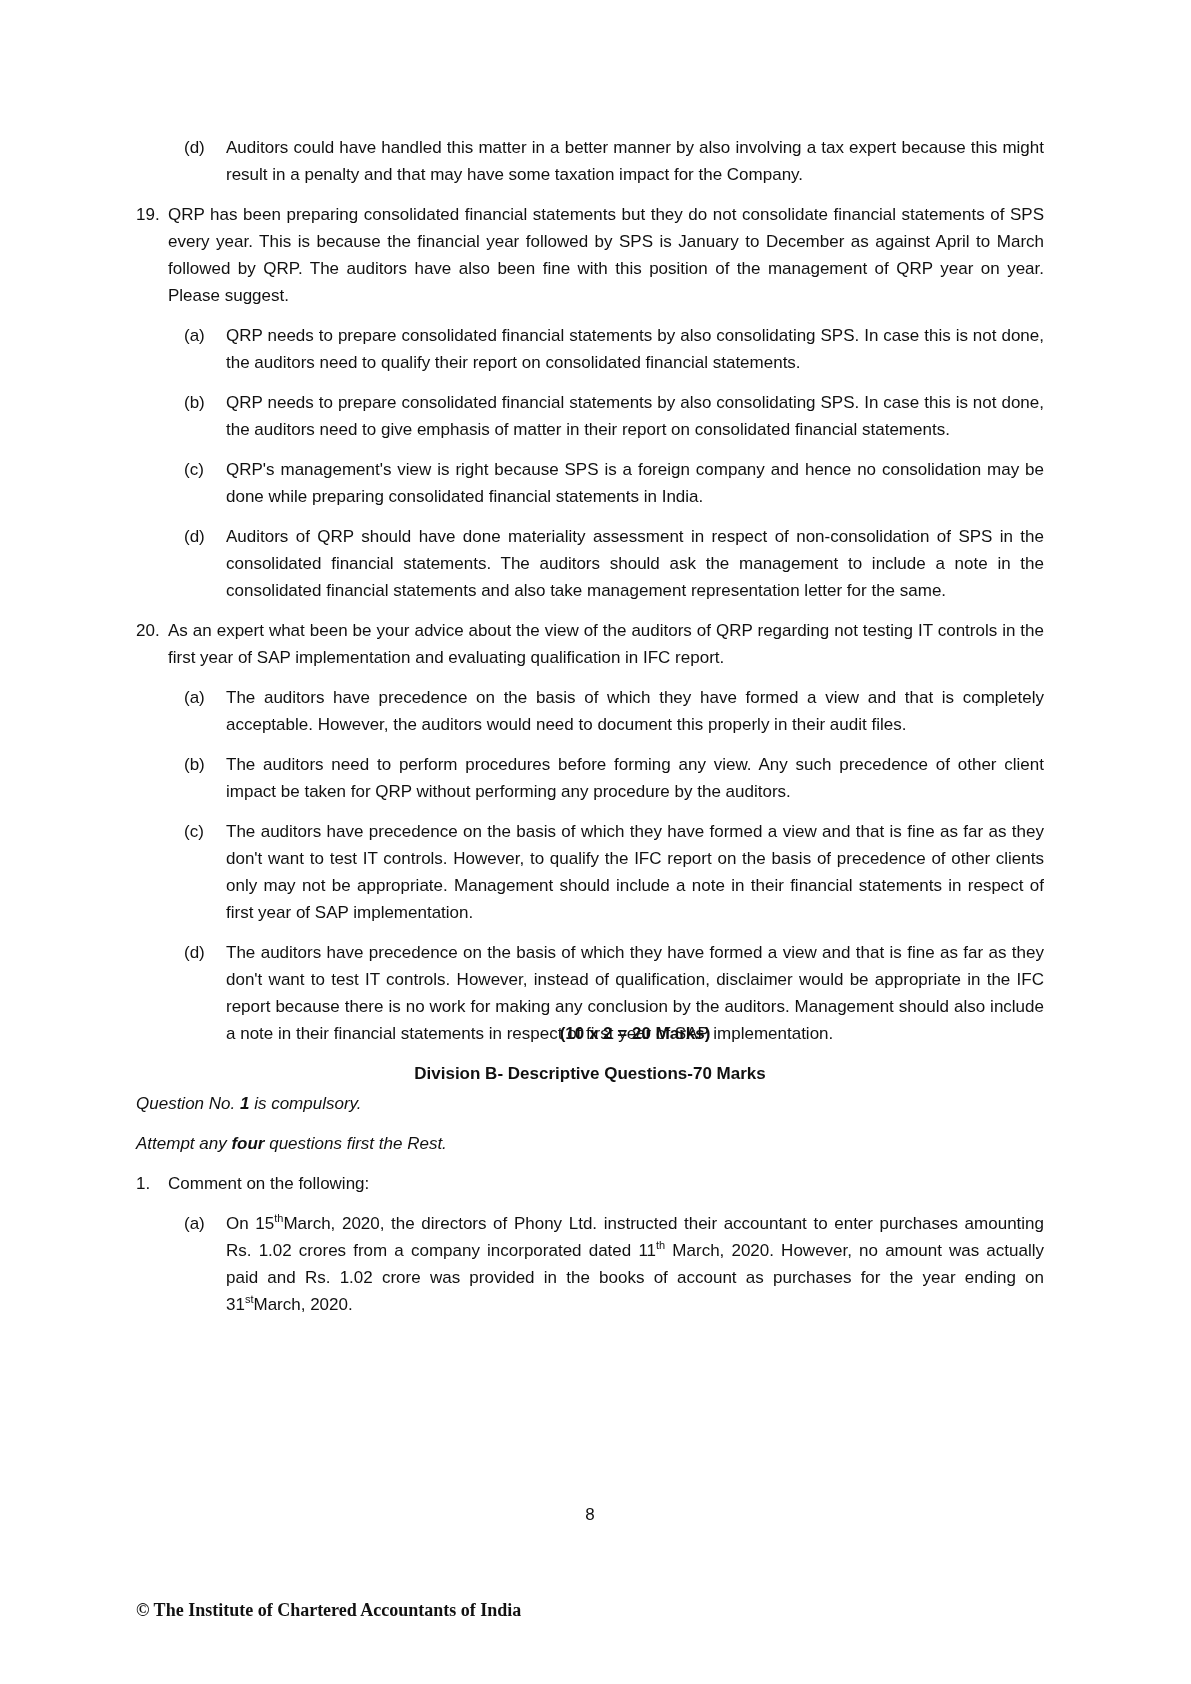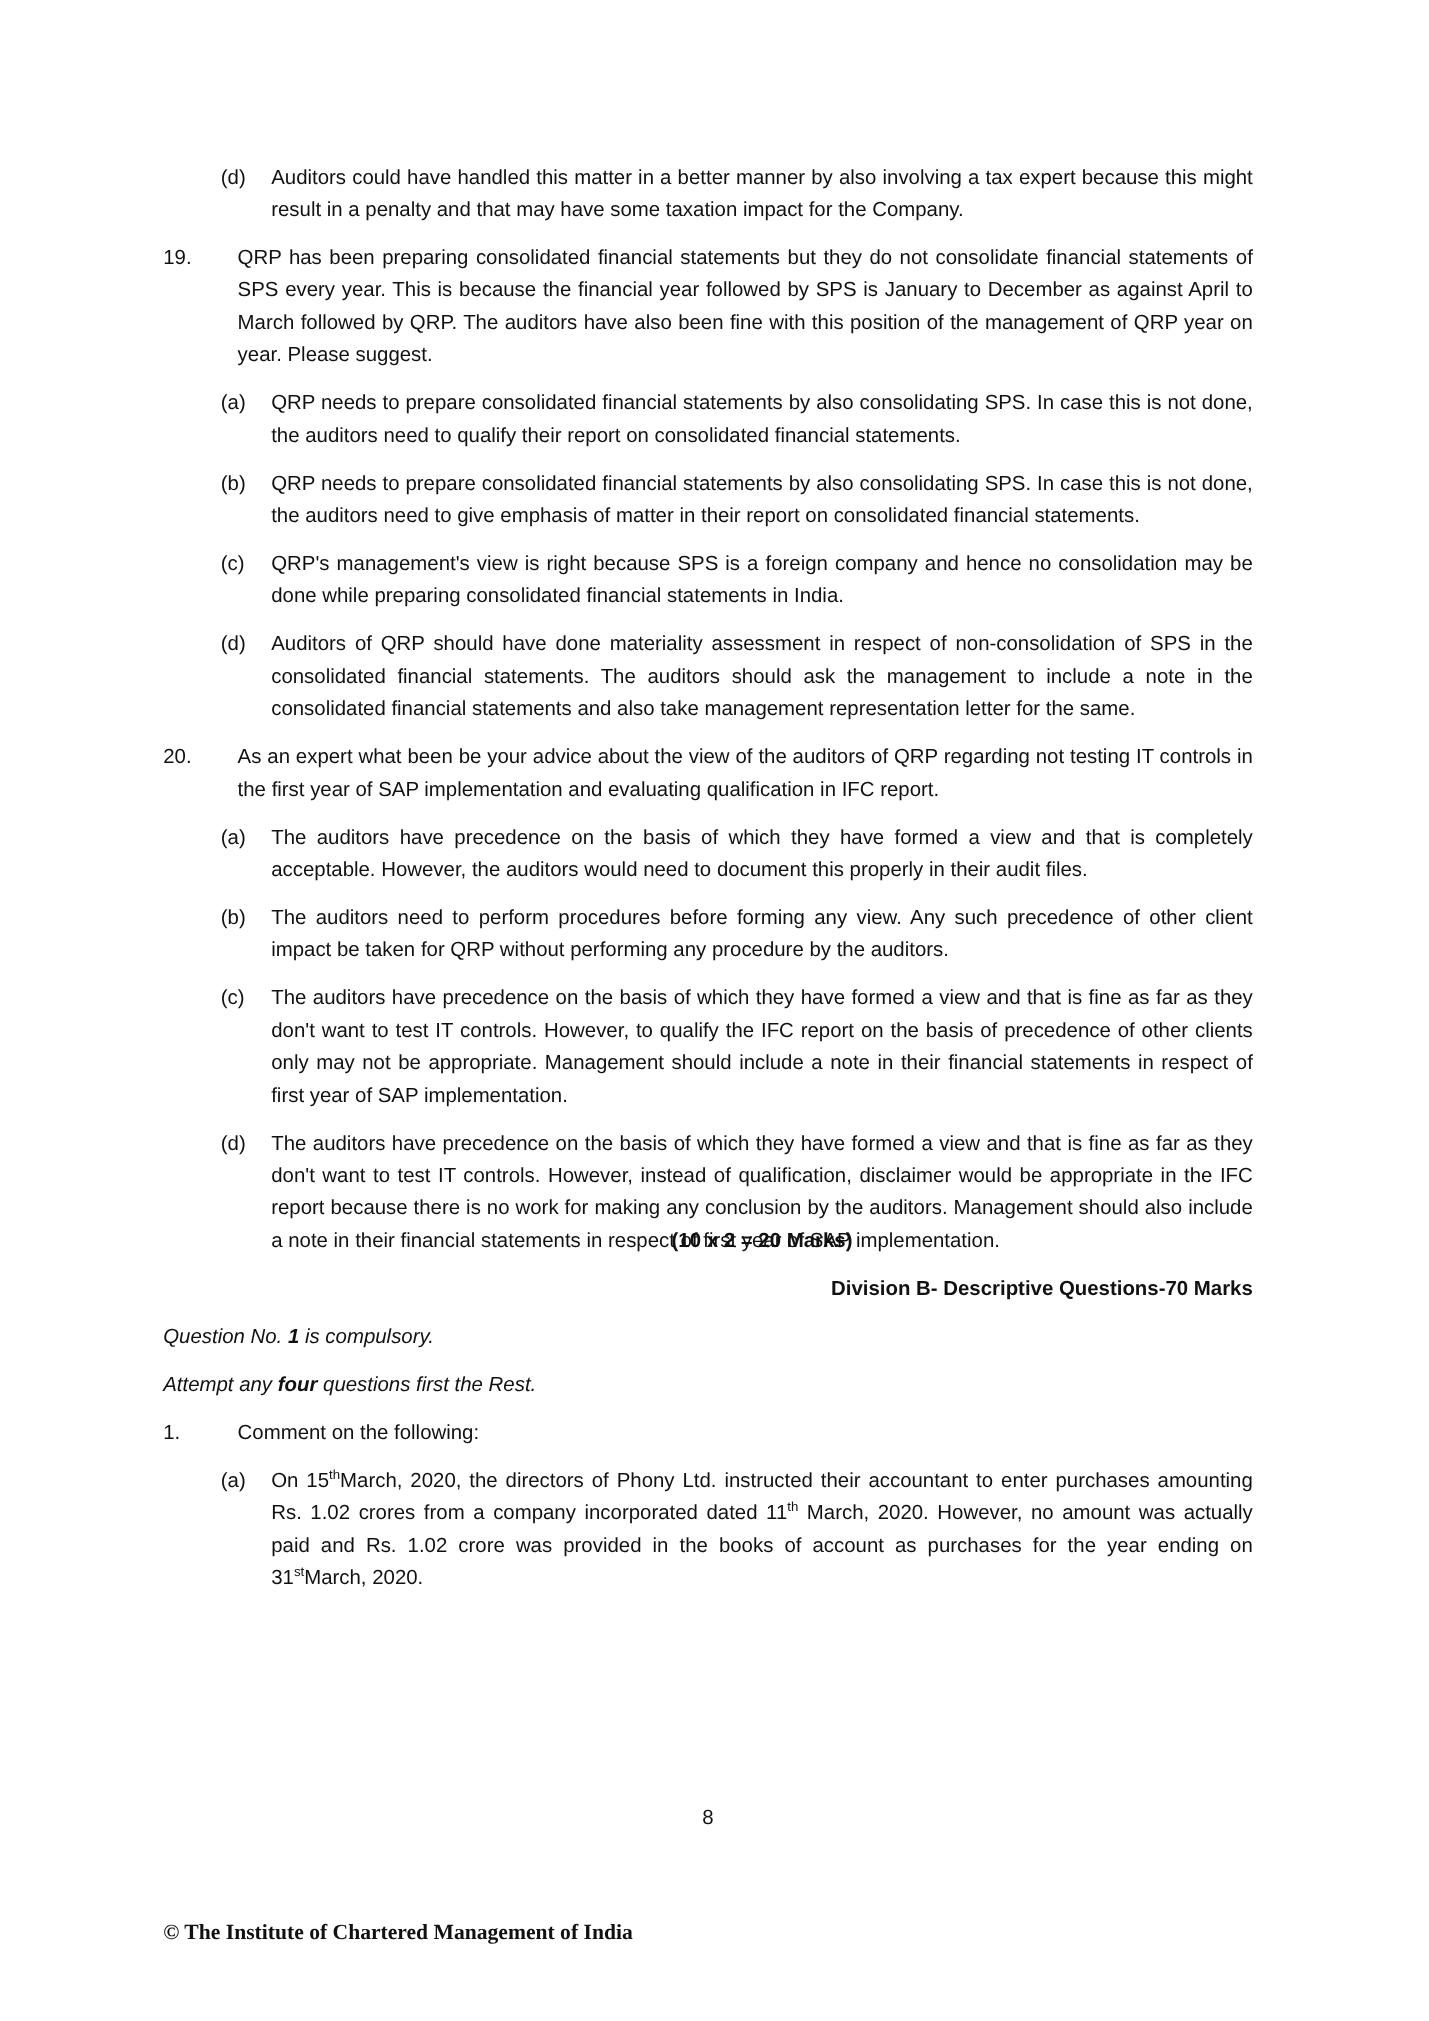--- a/index.html
+++ b/index.html
@@ -19,43 +19,42 @@
     top: 134px;
     width: 908px;
     font-size: 17px;
     line-height: 27px;
   }
   .block { margin-bottom: 13px; }
   .q-item {
     display: grid;
     grid-template-columns: 32px 1fr;
     align-items: start;
-    gap: 30px;
   }
   .sub-item {
     display: grid;
     grid-template-columns: 42px 1fr;
     align-items: start;
     margin-left: 48px;
   }
   .q-num, .sub-label { text-align: left; white-space: nowrap; }
   .para { text-align: justify; }
   .marks {
     display: block;
     text-align: center;
     font-weight: bold;
     margin-top: -27px;
   }
   .division-heading {
     font-weight: bold;
     font-size: 17px;
     line-height: 27px;
     margin-top: 12px;
-    margin-bottom: 13px;
-    text-align: right;
+    margin-bottom: 3px;
+    text-align: center;
   }
   .plain-line { margin-bottom: 13px; text-align: left; font-style: italic; }
   .plain-line b { font-weight: bold; }
   sup {
     font-size: 11px;
     line-height: 0;
     vertical-align: super;
   }
   .page-number {
     position: absolute;
@@ -142,14 +141,14 @@
       <p class="para">Comment on the following:</p>
     </div>
     <div class="sub-item block">
       <span class="sub-label">(a)</span>
       <p class="para"><span>On 15</span><sup>th</sup><span>March, 2020, the directors of Phony Ltd. instructed their accountant to enter purchases amounting Rs. 1.02 crores from a company incorporated dated 11</span><sup>th</sup><span> March, 2020. However, no amount was actually paid and Rs. 1.02 crore was provided in the books of account as purchases for the year ending on 31</span><sup>st</sup><span>March, 2020.</span></p>
     </div>
 
   </div>
 
   <div class="page-number">8</div>
-  <div class="footer">© The Institute of Chartered Management of India</div>
+  <div class="footer">© The Institute of Chartered Accountants of India</div>
 </div>
 
 </body></html>

